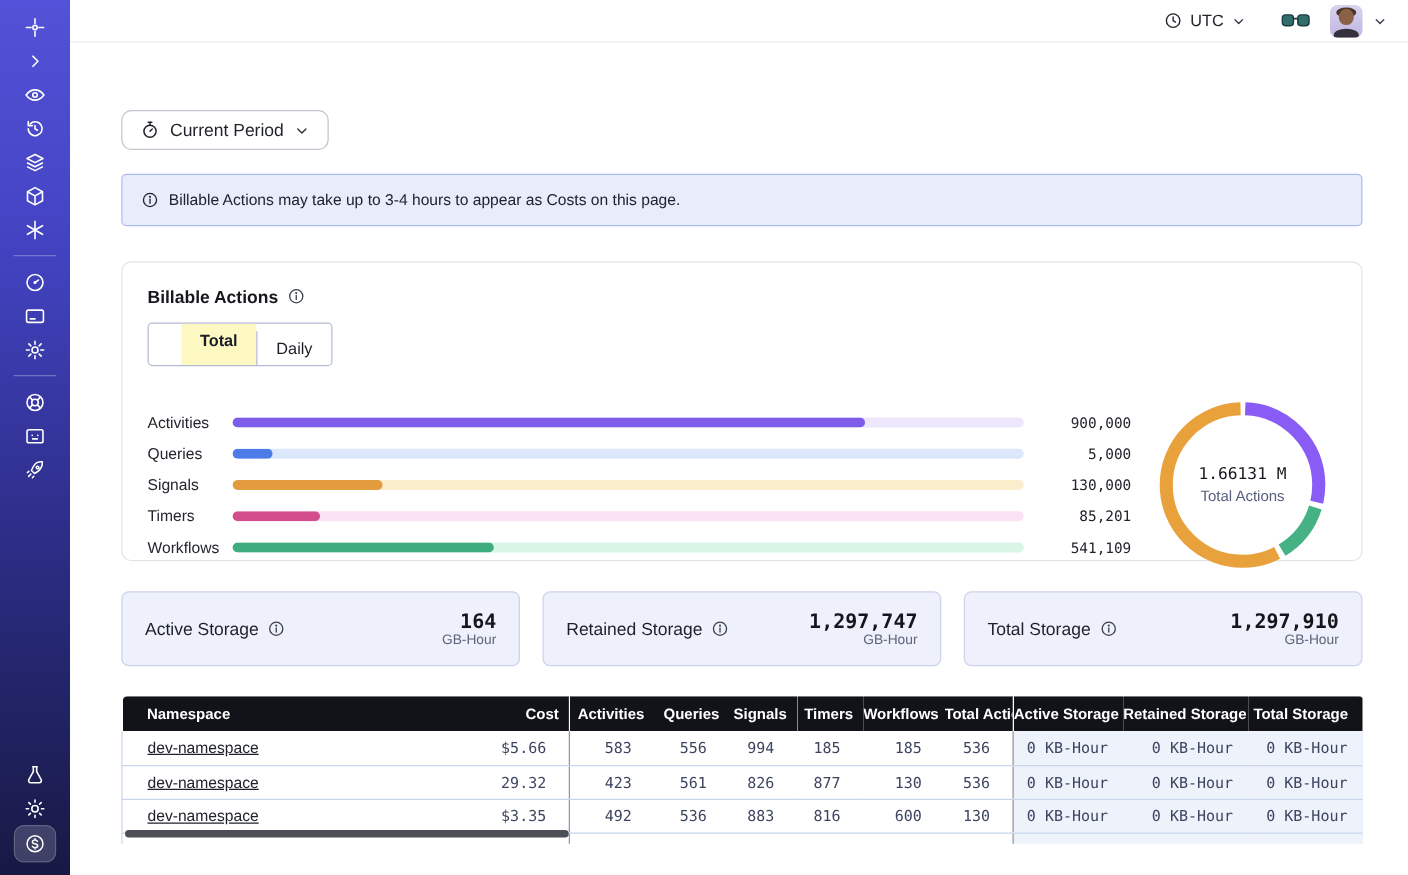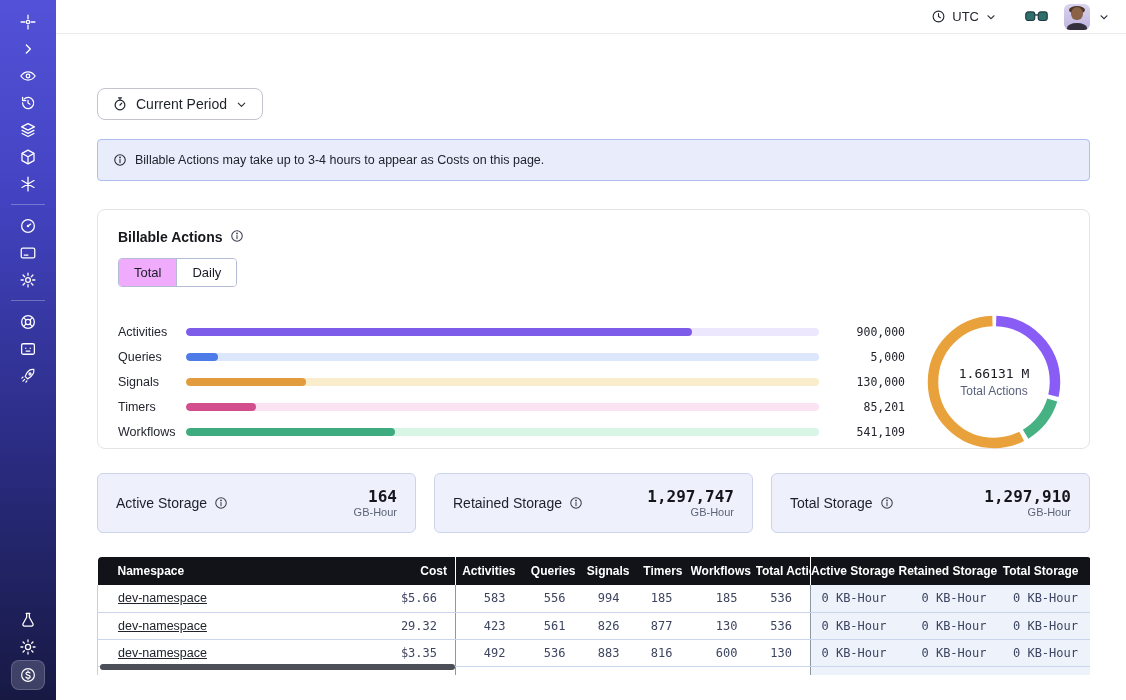--- a/index.html
+++ b/index.html
@@ -55,25 +55,25 @@
   .banner {
     margin-top:19px; height:42px; background:#e9edfb; border:1px solid #aebdf0; border-radius:4px;
     display:flex; align-items:center; gap:8px; padding:0 15px; font-size:12.5px; color:#20242e;
   }
 
   
   .card {
     margin-top:28px; border:1px solid #e3e3e8; border-radius:8px; background:#fff;
     padding:19px 20px 16px 20px; height:240px;
   }
-  .card-title { display:flex; gap:7px; font-size:14px; font-weight:600; color:#17181d; }
+  .card-title { display:flex; align-items:center; gap:7px; font-size:14px; font-weight:600; color:#17181d; }
   .seg-control { margin-top:13px; display:inline-flex; border:1px solid #b4bbd4; border-radius:4px; overflow:hidden; }
   .seg { padding:6px 15px; font-size:13px; color:#1b1d26; background:#fff; cursor:pointer; }
-  .seg.sel { background:#f0abfc; font-weight:400; }
-  .seg + .seg { border-left:1px solid #b4bbd4; }
+  .seg.sel { background:#fef9c3; font-weight:700;margin-left:26px; }
+  .seg + .seg { border-left:1px solid #b4bbd4;margin-top:6px; }
 
   .chart-row { display:flex; margin-top:20px; align-items:center; }
   .bars { flex:1 1 auto; min-width:0; }
   .bar-row { display:flex; align-items:center; height:25px; }
   .bar-label { width:68px; flex:0 0 68px; font-size:12.5px; color:#23262e; }
   .bar-track { flex:1 1 auto; height:8px; border-radius:4px; position:relative; overflow:hidden; }
   .bar-fill { position:absolute; left:0; top:0; bottom:0; border-radius:4px; }
   .bar-value { width:70px; flex:0 0 70px; margin-left:16px; text-align:right; font-size:11.5px; color:#22242c; }
 
   .donut-box { flex:0 0 150px; margin-left:14px; position:relative; width:150px; height:150px; }

